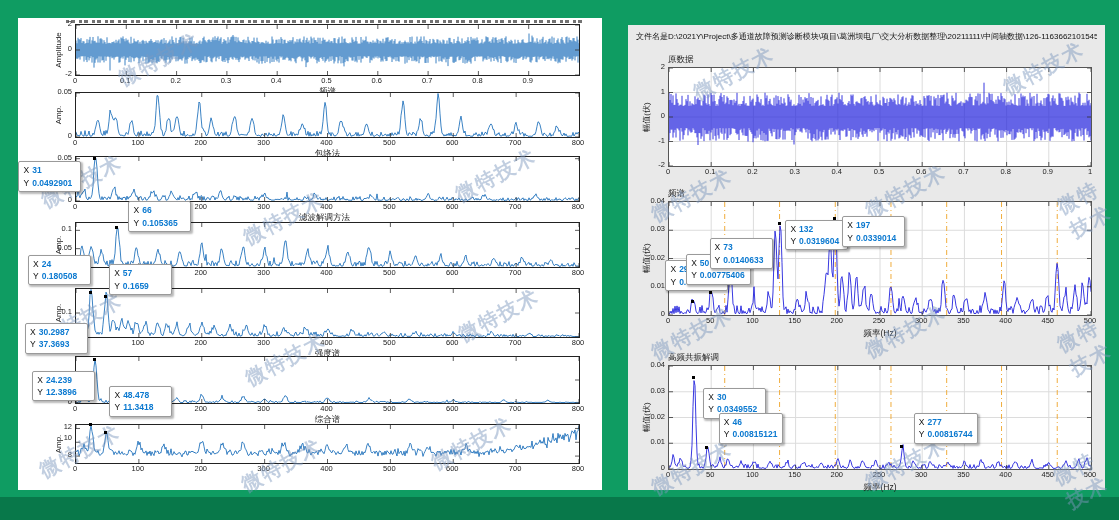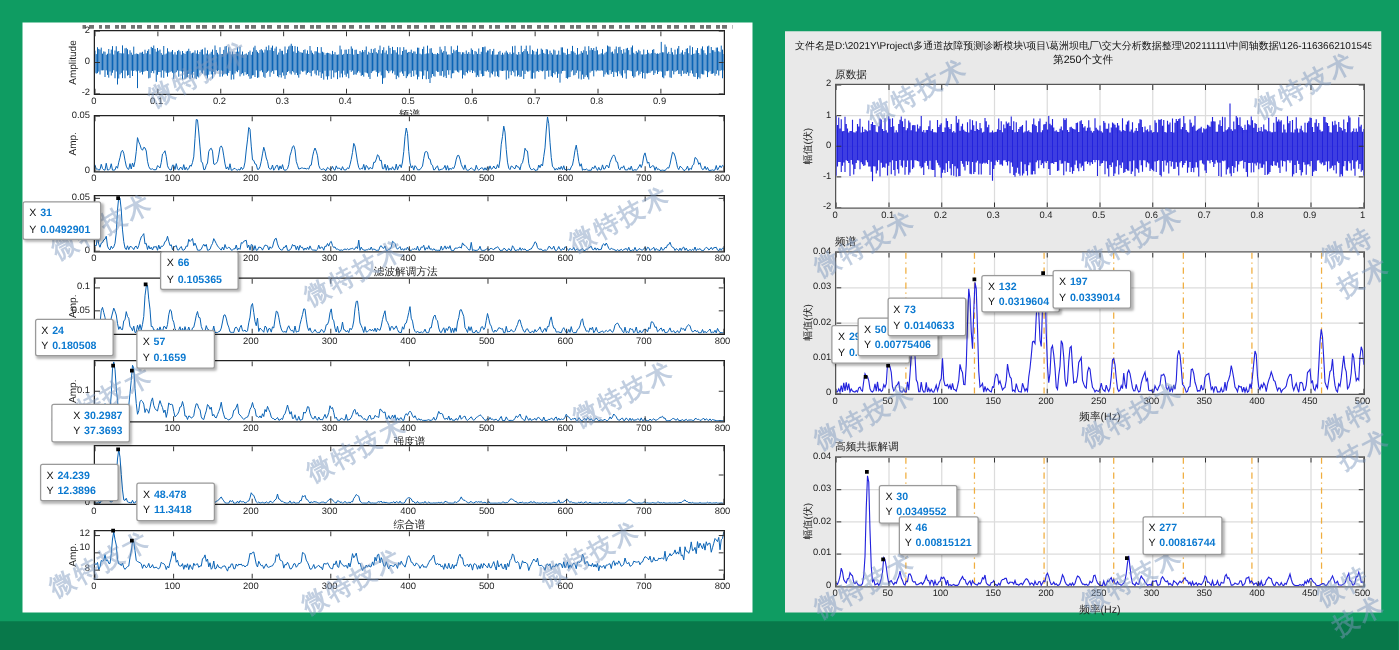--- a/index.html
+++ b/index.html
@@ -107,20 +107,21 @@
           <line x1="377.25" x2="377.25" y1="0" y2="4" stroke="#333" stroke-width="0.8"></line>
           <line x1="440.125" x2="440.125" y1="44" y2="40" stroke="#333" stroke-width="0.8"></line>
           <line x1="440.125" x2="440.125" y1="0" y2="4" stroke="#333" stroke-width="0.8"></line>
           <line x1="503" x2="503" y1="44" y2="40" stroke="#333" stroke-width="0.8"></line>
           <line x1="503" x2="503" y1="0" y2="4" stroke="#333" stroke-width="0.8"></line>
           <line x1="0" x2="4" y1="44" y2="44" stroke="#333" stroke-width="0.8"></line>
           <line x1="499" x2="503" y1="44" y2="44" stroke="#333" stroke-width="0.8"></line>
           <line x1="0" x2="4" y1="0" y2="0" stroke="#333" stroke-width="0.8"></line>
           <line x1="499" x2="503" y1="0" y2="0" stroke="#333" stroke-width="0.8"></line>
         </svg></div>
+    <div class="xlab" style="left:57px;width:505px;top:56px">包络法</div>
   <div class="xtick" style="left: 39px; top: 46px;">0</div>
       <div class="xtick" style="left: 101.875px; top: 46px;">100</div>
       <div class="xtick" style="left: 164.75px; top: 46px;">200</div>
       <div class="xtick" style="left: 227.625px; top: 46px;">300</div>
       <div class="xtick" style="left: 290.5px; top: 46px;">400</div>
       <div class="xtick" style="left: 353.375px; top: 46px;">500</div>
       <div class="xtick" style="left: 416.25px; top: 46px;">600</div>
       <div class="xtick" style="left: 479.125px; top: 46px;">700</div>
       <div class="xtick" style="left: 542px; top: 46px;">800</div>
       <div class="ytick" style="left: 25px; top: 39px;">0</div>
@@ -305,21 +306,21 @@
       <div class="xtick" style="left: 164.75px; top: 48px;">200</div>
       <div class="xtick" style="left: 227.625px; top: 48px;">300</div>
       <div class="xtick" style="left: 290.5px; top: 48px;">400</div>
       <div class="xtick" style="left: 353.375px; top: 48px;">500</div>
       <div class="xtick" style="left: 416.25px; top: 48px;">600</div>
       <div class="xtick" style="left: 479.125px; top: 48px;">700</div>
       <div class="xtick" style="left: 542px; top: 48px;">800</div>
       <div class="ytick" style="left: 25px; top: 41px;">0</div>
       <div class="ytick" style="left: 25px; top: 18px;">20</div>
       <div class="marker" style="left: 74.5503px; top: 1.5253px;"></div>
-      <div class="datatip" style="left: 23px; top: -32.9747px; text-align: right;">
+      <div class="datatip" style="left: 7px; top: -32.9747px;">
         <div><span>X</span><span class="v">30.2987</span></div>
         <div><span>Y</span><span class="v">37.3693</span></div>
       </div>
     </div>
 
   <div class="subplot" style="top:406px;height:64px">
     <span class="ylab" style="left:40px;top:20px">Amp.</span>
     <div class="plotbox" style="left:57px;top:0;width:505px;height:40px"><svg width="503" height="38">
           <path d="M0 26.1L1 26.7L2 24.9L3 30.7L4 28.6L5 23.4L6 23.9L7 23.4L8 18.7L9 23.8L10 22.9L11 25.7L12 25.8L13 18.0L14 6.2L15 0.5L16 6.6L17 11.0L18 22.4L19 26.1L20 26.2L21 27.5L22 25.4L23 29.1L24 30.5L25 29.2L26 28.3L27 27.8L28 21.0L29 15.8L30 8.8L31 8.0L32 15.5L33 23.4L34 24.2L35 24.7L36 25.2L37 26.0L38 29.7L39 26.9L40 27.4L41 29.3L42 28.2L43 25.7L44 29.2L45 28.6L46 26.7L47 29.3L48 29.1L49 28.6L50 29.7L51 30.1L52 28.7L53 24.8L54 25.7L55 25.9L56 27.2L57 30.6L58 27.9L59 29.3L60 25.0L61 21.5L62 16.1L63 19.9L64 17.2L65 24.8L66 23.1L67 27.3L68 27.9L69 27.8L70 25.9L71 30.4L72 26.9L73 28.9L74 26.0L75 30.7L76 26.8L77 28.9L78 30.6L79 25.6L80 27.4L81 26.4L82 26.0L83 28.9L84 27.7L85 27.9L86 21.9L87 21.4L88 18.9L89 24.1L90 22.2L91 28.5L92 25.2L93 30.4L94 29.1L95 23.8L96 30.2L97 29.6L98 26.6L99 28.8L100 29.0L101 29.8L102 28.1L103 27.9L104 27.7L105 29.8L106 31.9L107 28.5L108 29.0L109 26.2L110 26.1L111 30.0L112 30.0L113 26.2L114 27.9L115 26.3L116 26.8L117 26.2L118 27.8L119 27.2L120 28.6L121 27.5L122 27.3L123 23.1L124 17.6L125 18.3L126 16.9L127 16.6L128 21.4L129 26.4L130 28.6L131 24.0L132 26.0L133 27.6L134 27.2L135 29.8L136 27.8L137 26.1L138 28.5L139 28.9L140 28.3L141 27.9L142 27.7L143 25.8L144 24.8L145 18.8L146 20.1L147 17.9L148 23.0L149 23.5L150 24.1L151 29.5L152 26.6L153 26.9L154 24.8L155 26.8L156 30.0L157 30.1L158 28.6L159 26.1L160 25.9L161 28.8L162 27.6L163 25.6L164 25.9L165 24.6L166 17.0L167 17.5L168 18.8L169 23.1L170 24.8L171 27.0L172 30.2L173 30.4L174 28.9L175 26.6L176 29.9L177 28.6L178 28.0L179 27.2L180 28.8L181 28.7L182 30.8L183 26.0L184 25.9L185 26.4L186 25.2L187 27.1L188 29.2L189 29.8L190 30.1L191 26.0L192 26.8L193 23.7L194 28.3L195 28.9L196 23.3L197 26.0L198 26.5L199 28.0L200 27.8L201 27.3L202 29.6L203 25.4L204 28.5L205 23.7L206 17.9L207 21.2L208 19.8L209 17.5L210 23.0L211 26.2L212 25.4L213 28.9L214 31.3L215 28.8L216 29.7L217 27.0L218 28.7L219 27.0L220 28.6L221 28.2L222 24.5L223 27.3L224 20.8L225 23.9L226 18.9L227 18.3L228 25.3L229 21.1L230 23.7L231 27.7L232 28.0L233 24.4L234 27.8L235 30.1L236 27.4L237 27.3L238 27.9L239 28.1L240 26.3L241 27.1L242 29.7L243 25.0L244 26.7L245 23.9L246 26.4L247 27.1L248 28.7L249 25.5L250 20.9L251 19.5L252 21.4L253 24.8L254 25.1L255 27.2L256 27.7L257 25.3L258 26.4L259 27.2L260 29.7L261 27.9L262 26.5L263 28.8L264 28.3L265 29.1L266 27.2L267 25.1L268 23.1L269 22.7L270 20.5L271 19.0L272 24.6L273 26.9L274 25.6L275 26.9L276 26.2L277 28.6L278 27.5L279 30.5L280 25.9L281 29.0L282 29.8L283 25.6L284 29.6L285 29.9L286 26.4L287 29.8L288 26.9L289 27.8L290 24.3L291 20.0L292 18.3L293 21.4L294 21.2L295 26.7L296 28.0L297 27.3L298 26.3L299 28.6L300 26.1L301 26.8L302 31.1L303 26.4L304 25.9L305 27.0L306 30.4L307 27.4L308 30.0L309 26.0L310 29.5L311 25.7L312 27.0L313 28.0L314 29.3L315 25.7L316 29.1L317 29.2L318 26.6L319 24.3L320 28.0L321 31.0L322 23.5L323 28.6L324 27.2L325 26.0L326 29.6L327 29.9L328 26.2L329 30.9L330 25.7L331 28.3L332 23.4L333 22.1L334 18.1L335 19.3L336 23.9L337 25.3L338 24.2L339 25.6L340 30.3L341 27.6L342 23.6L343 25.2L344 24.8L345 25.3L346 26.3L347 31.4L348 28.4L349 26.4L350 24.2L351 22.2L352 23.5L353 24.6L354 21.5L355 27.3L356 27.6L357 27.2L358 28.0L359 28.9L360 31.2L361 27.1L362 26.0L363 27.7L364 26.0L365 30.4L366 27.9L367 27.9L368 28.3L369 26.0L370 28.0L371 25.9L372 25.9L373 26.3L374 29.3L375 24.4L376 29.2L377 27.5L378 24.5L379 29.8L380 26.8L381 29.0L382 26.7L383 25.4L384 26.6L385 30.0L386 24.6L387 24.6L388 24.9L389 23.6L390 18.4L391 20.5L392 26.3L393 24.5L394 24.3L395 27.7L396 26.8L397 28.1L398 25.6L399 28.6L400 26.5L401 28.7L402 25.6L403 31.6L404 27.4L405 28.7L406 28.7L407 27.3L408 29.9L409 27.0L410 27.0L411 26.3L412 26.0L413 29.8L414 25.1L415 23.6L416 27.4L417 25.1L418 26.4L419 23.7L420 25.5L421 28.0L422 27.5L423 26.3L424 21.4L425 24.8L426 26.2L427 24.9L428 28.0L429 27.6L430 26.7L431 23.9L432 24.4L433 24.7L434 24.6L435 24.0L436 26.8L437 24.9L438 24.6L439 22.0L440 20.3L441 20.9L442 21.5L443 22.9L444 19.9L445 24.6L446 24.4L447 20.9L448 23.5L449 23.4L450 23.4L451 21.5L452 22.1L453 21.5L454 21.6L455 22.4L456 16.0L457 23.9L458 21.0L459 19.9L460 17.8L461 19.8L462 18.3L463 17.7L464 14.9L465 18.3L466 16.5L467 18.3L468 12.5L469 19.6L470 19.0L471 22.9L472 12.4L473 15.9L474 16.1L475 17.7L476 14.6L477 8.5L478 15.5L479 15.1L480 12.9L481 17.9L482 8.3L483 13.3L484 9.5L485 11.7L486 14.0L487 9.9L488 15.1L489 8.4L490 11.3L491 9.6L492 9.6L493 16.8L494 13.2L495 9.6L496 5.8L497 6.9L498 8.3L499 4.9L500 14.8L501 6.8L502 5.8L503 0.5" fill="none" stroke="#0a63b5" stroke-width="0.8"></path>
           <line x1="0" x2="0" y1="38" y2="34" stroke="#333" stroke-width="0.8"></line>
@@ -367,21 +368,20 @@
       <div class="marker" style="left: 85.9805px; top: 6.50211px;"></div>
       <div class="datatip" style="left: 91.4805px; top: -37.9979px;">
         <div><span>X</span><span class="v">48.478</span></div>
         <div><span>Y</span><span class="v">11.3418</span></div>
       </div>
     </div>
 </div>
 
 <div class="figure" id="rightFig">
   <div class="suptitle sup1">文件名是D:\2021Y\Project\多通道故障预测诊断模块\项目\葛洲坝电厂\交大分析数据整理\20211111\中间轴数据\126-11636621015452_jd.csv</div>
-  <div class="suptitle sup2">第250个文件</div>
 
   <div class="subplot" style="top:28px;height:158px">
     <div class="ptitle">原数据</div>
     <span class="ylab" style="left:18px;top:64px">幅值(伏)</span>
     <div class="plotbox" style="left:40px;top:14px;width:424px;height:100px"><svg width="422" height="98">
           <line x1="42.2" x2="42.2" y1="0" y2="98" stroke="#dcdcdc" stroke-width="1"></line>
           <line x1="84.4" x2="84.4" y1="0" y2="98" stroke="#dcdcdc" stroke-width="1"></line>
           <line x1="126.6" x2="126.6" y1="0" y2="98" stroke="#dcdcdc" stroke-width="1"></line>
           <line x1="168.8" x2="168.8" y1="0" y2="98" stroke="#dcdcdc" stroke-width="1"></line>
           <line x1="211" x2="211" y1="0" y2="98" stroke="#dcdcdc" stroke-width="1"></line>

